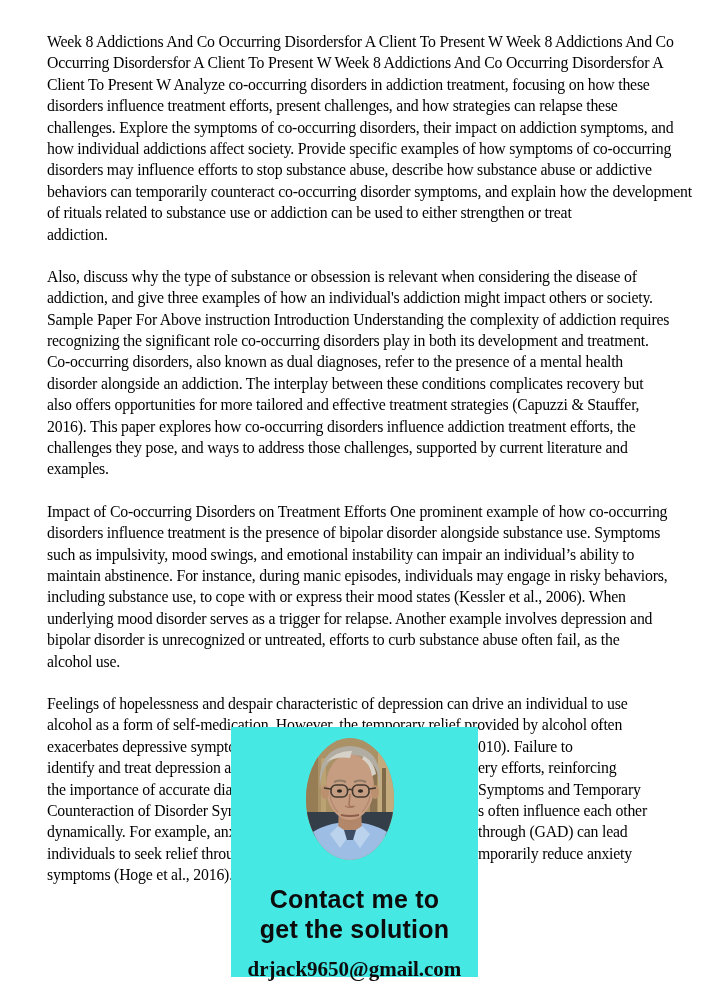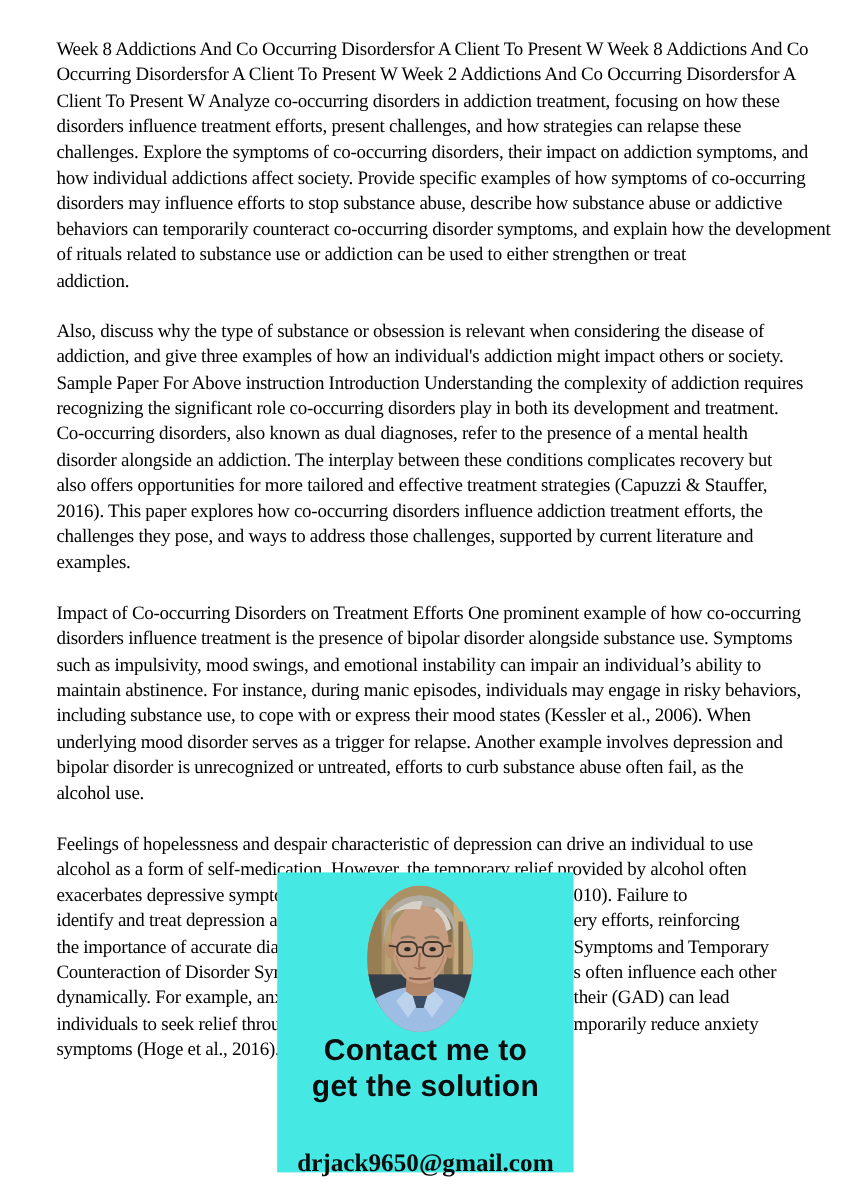--- a/index.html
+++ b/index.html
@@ -38,21 +38,21 @@
     width: 247px; height: 250px;
     z-index: 5;
   }
   .portrait {
     position: absolute;
     left: 75px; top: 11px;
     width: 88px; height: 122px;
   }
   .contact-text {
     position: absolute;
-    top: 133px; left: 0;
+    top: 157px; left: 0;
     width: 100%;
     text-align: center;
     font-family: "Liberation Sans", sans-serif;
     font-weight: 700;
     font-size: 25px;
     line-height: 30px;
     color: #0c0c0c;
     letter-spacing: 0.2px;
   }
   .contact-email {
@@ -66,21 +66,21 @@
     line-height: 26px;
     color: #0c0c0c;
   }
 </style>
 </head>
 <body>
 
 <div class="doc-body">
     <div class="para">
       <div class="tline">Week 8 Addictions And Co Occurring Disordersfor A Client To Present W Week 8 Addictions And Co</div>
-      <div class="tline">Occurring Disordersfor A Client To Present W Week 2 Addictions And Co Occurring Disordersfor A</div>
+      <div class="tline">Occurring Disordersfor A Client To Present W Week 8 Addictions And Co Occurring Disordersfor A</div>
       <div class="tline">Client To Present W Analyze co-occurring disorders in addiction treatment, focusing on how these</div>
       <div class="tline">disorders influence treatment efforts, present challenges, and how strategies can relapse these</div>
       <div class="tline">challenges. Explore the symptoms of co-occurring disorders, their impact on addiction symptoms, and</div>
       <div class="tline">how individual addictions affect society. Provide specific examples of how symptoms of co-occurring</div>
       <div class="tline">disorders may influence efforts to stop substance abuse, describe how substance abuse or addictive</div>
       <div class="tline">behaviors can temporarily counteract co-occurring disorder symptoms, and explain how the development</div>
       <div class="tline">of rituals related to substance use or addiction can be used to either strengthen or treat</div>
       <div class="tline">addiction.</div>
     </div>
     <div class="para">
@@ -105,21 +105,21 @@
       <div class="tline">bipolar disorder is unrecognized or untreated, efforts to curb substance abuse often fail, as the</div>
       <div class="tline">alcohol use.</div>
     </div>
     <div class="para">
       <div class="tline">Feelings of hopelessness and despair characteristic of depression can drive an individual to use</div>
       <div class="tline">alcohol as a form of self-medication. However, the temporary relief provided by alcohol often</div>
       <div class="tline"><span>exacerbates depressive symptoms, creating</span><span class="rfrag">010). Failure to</span></div>
       <div class="tline"><span>identify and treat depression alongside</span><span class="rfrag">ery efforts, reinforcing</span></div>
       <div class="tline"><span>the importance of accurate diagnosis</span><span class="rfrag">Symptoms and Temporary</span></div>
       <div class="tline"><span>Counteraction of Disorder Symptoms</span><span class="rfrag">s often influence each other</span></div>
-      <div class="tline"><span>dynamically. For example, anxiety</span><span class="rfrag">their (GAD) can lead</span></div>
+      <div class="tline"><span>dynamically. For example, anxiety</span><span class="rfrag">through (GAD) can lead</span></div>
       <div class="tline"><span>individuals to seek relief through</span><span class="rfrag">mporarily reduce anxiety</span></div>
       <div class="tline">symptoms (Hoge et al., 2016).</div>
     </div>
   </div>
 
 <div class="contact-overlay" style="background: rgb(70, 232, 228);">
   <svg class="portrait" viewBox="0 0 88 122" xmlns="http://www.w3.org/2000/svg" aria-hidden="true">
     <defs>
       <clipPath id="ovalClip">
           <ellipse cx="44" cy="61" rx="44" ry="61"></ellipse>

